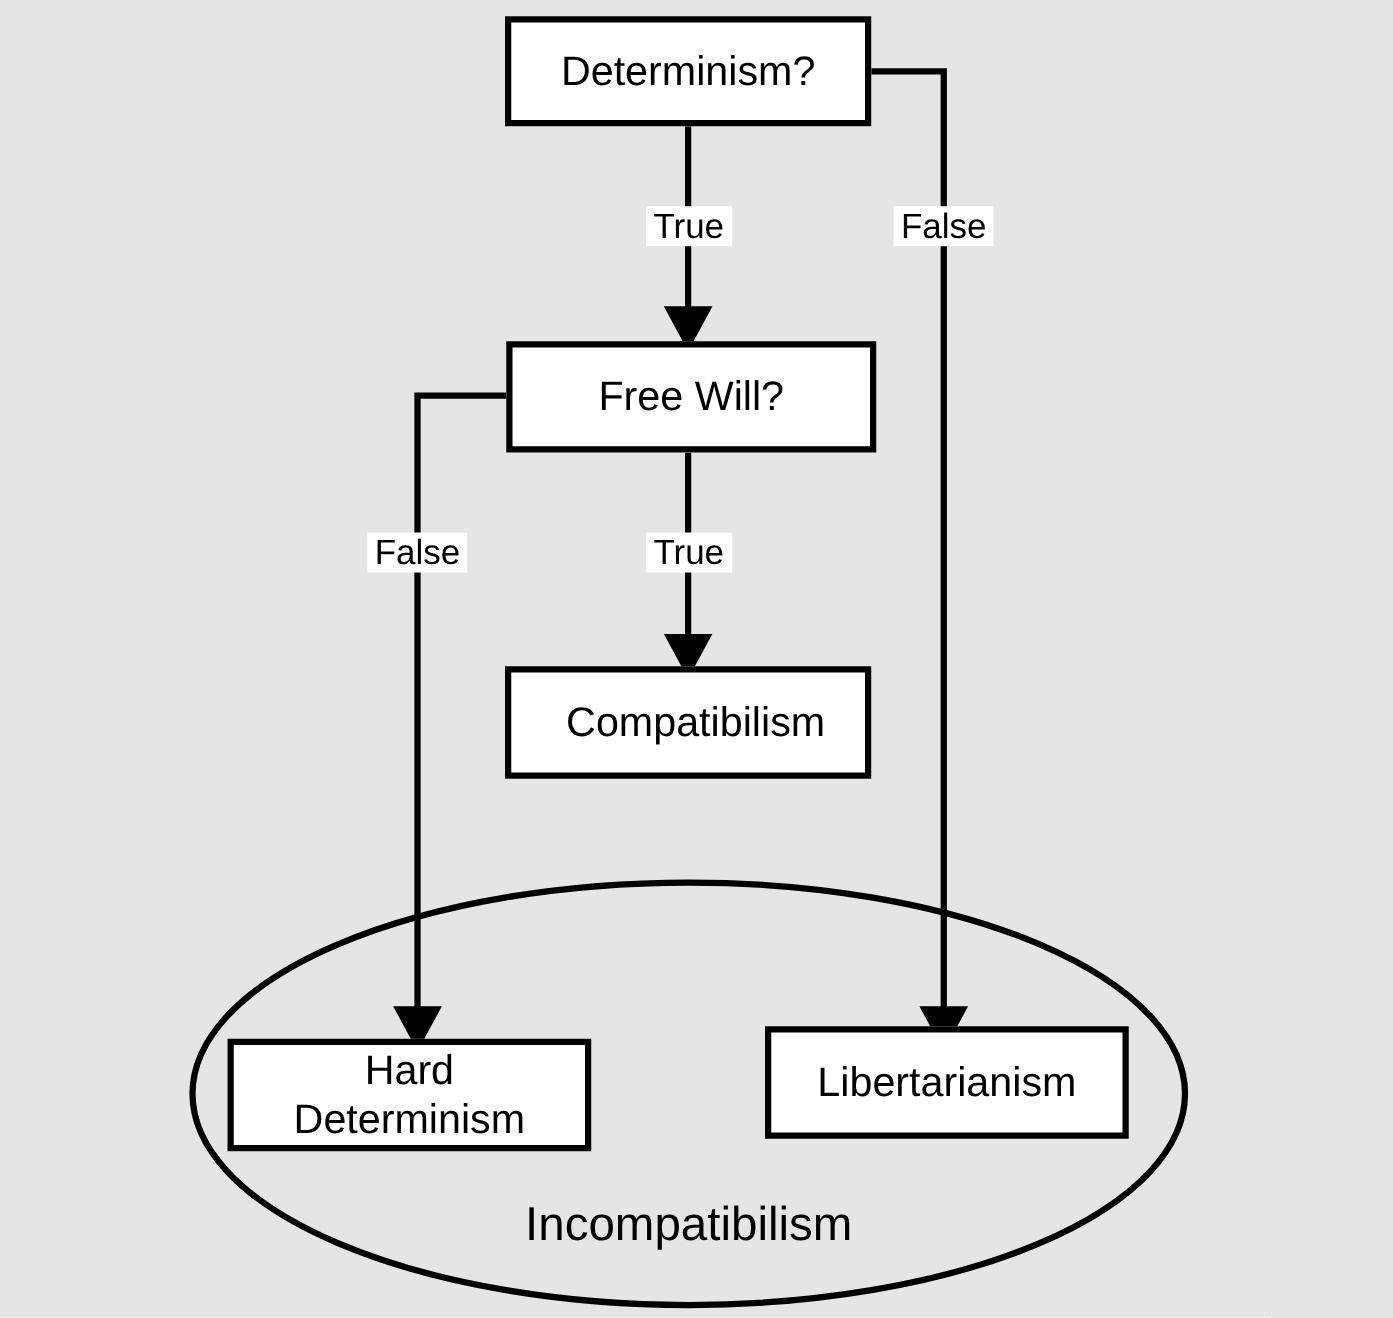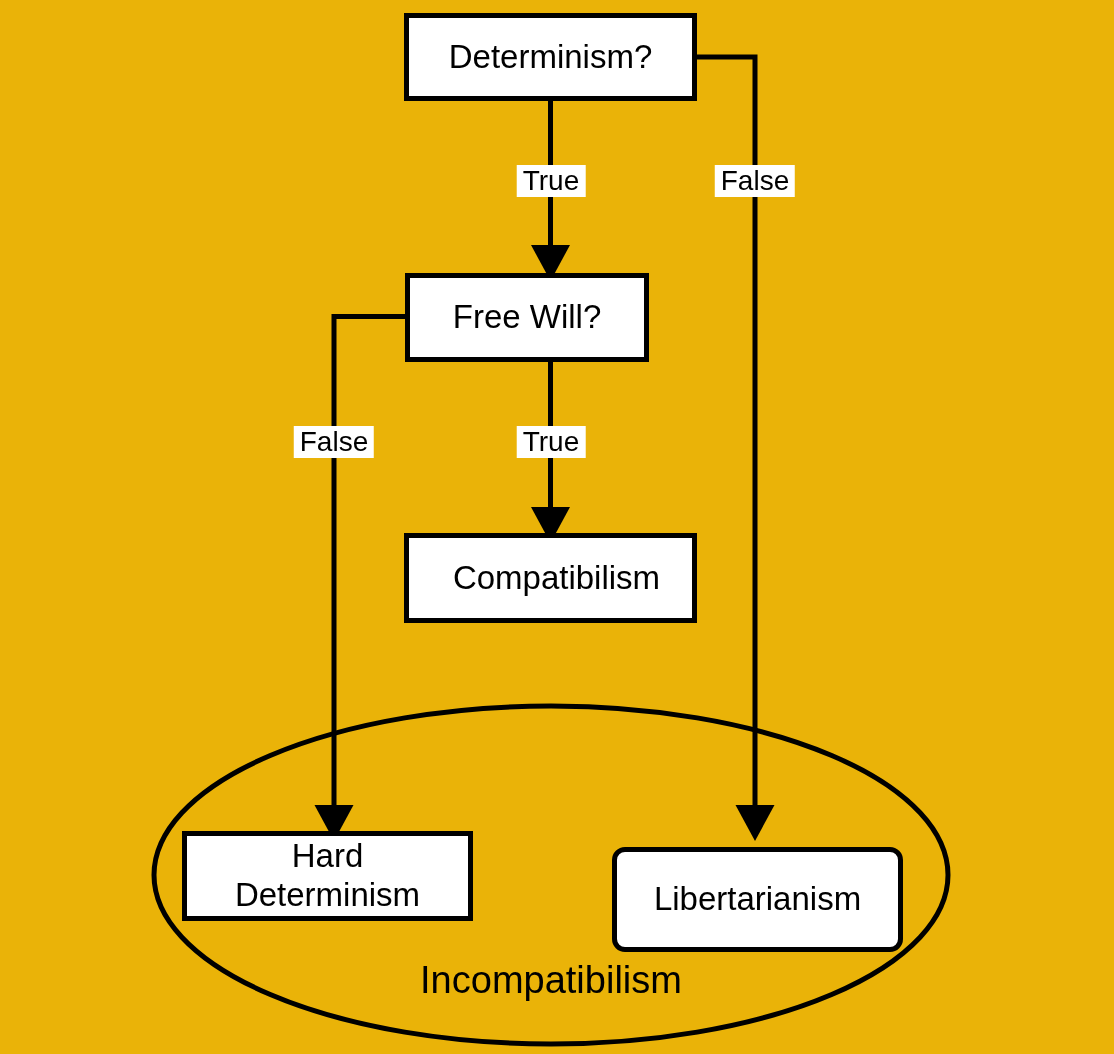--- a/index.html
+++ b/index.html
@@ -7,21 +7,21 @@
     padding: 0;
     background: #ffffff;
   }
   body {
     font-family: "Liberation Sans", sans-serif;
   }
   #canvas {
     position: relative;
     width: 1114px;
     height: 1054px;
-    background: #eab308;
+    background: #e5e5e5;
     overflow: hidden;
   }
   #flow-svg {
     position: absolute;
     left: 0;
     top: 0;
     width: 1114px;
     height: 1054px;
   }
   .node-box {
@@ -88,34 +88,34 @@
     <path d="M 405 316.5 L 334 316.5 L 334 808" fill="none" stroke="#000000" stroke-width="5" marker-end="url(#arrowhead)"></path>
 
     
     <ellipse cx="551" cy="875" rx="397" ry="169" fill="none" stroke="#000000" stroke-width="5"></ellipse>
   </svg>
 
   <div class="node-box" style="left:404px; top:13px; width:293px; height:88px;">
     <span class="node-label">Determinism?</span>
   </div>
 
-  <div class="node-box" style="left:405px; top:273px; width:244px; height:89px;">
+  <div class="node-box" style="left:405px; top:273px; width:296px; height:89px;">
     <span class="node-label">Free Will?</span>
   </div>
 
   <div class="node-box" style="left:404px; top:533px; width:293px; height:90px;padding-left:12px;">
     <span class="node-label">Compatibilism</span>
   </div>
 
   <div class="node-box" style="left:182px; top:831px; width:291px; height:90px;">
     <span class="node-label">Hard
 Determinism</span>
   </div>
 
-  <div class="node-box" style="left:612px; top:847px; width:291px; height:105px;border-radius:13px;">
+  <div class="node-box" style="left:612px; top:821px; width:291px; height:90px;">
     <span class="node-label">Libertarianism</span>
   </div>
 
   <div class="edge-label" style="left:551px; top:181px;">True</div>
 
   <div class="edge-label" style="left:755px; top:181px;">False</div>
 
   <div class="edge-label" style="left:551px; top:442px;">True</div>
 
   <div class="edge-label" style="left:334px; top:442px;">False</div>

